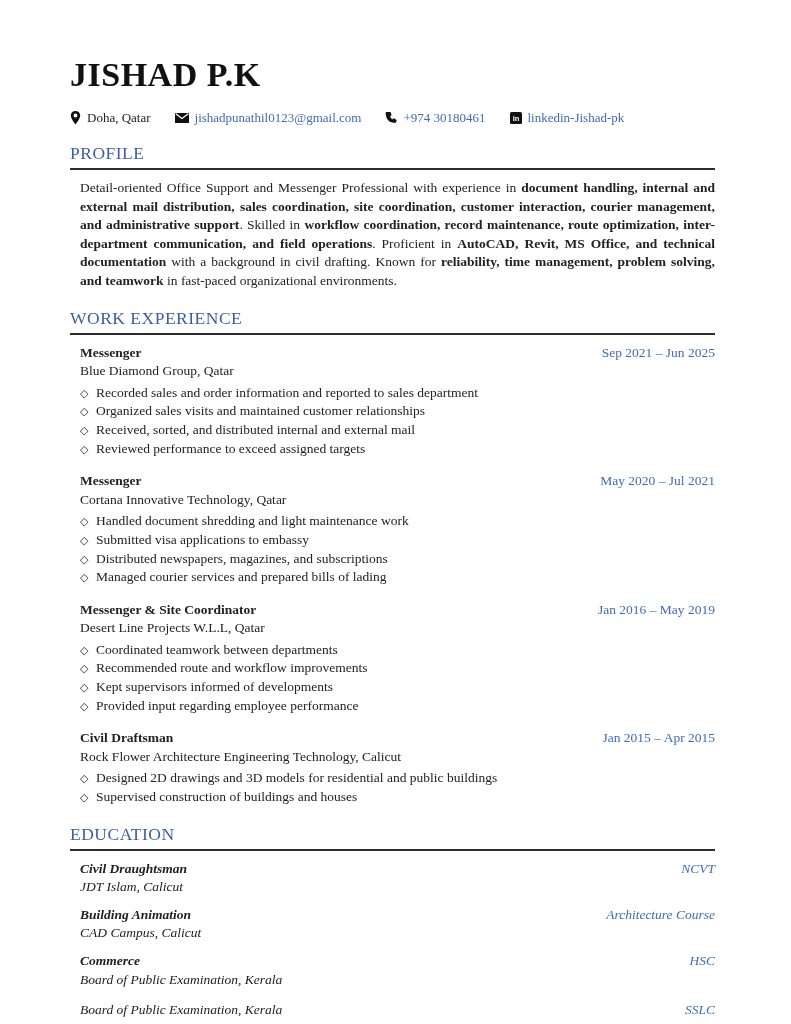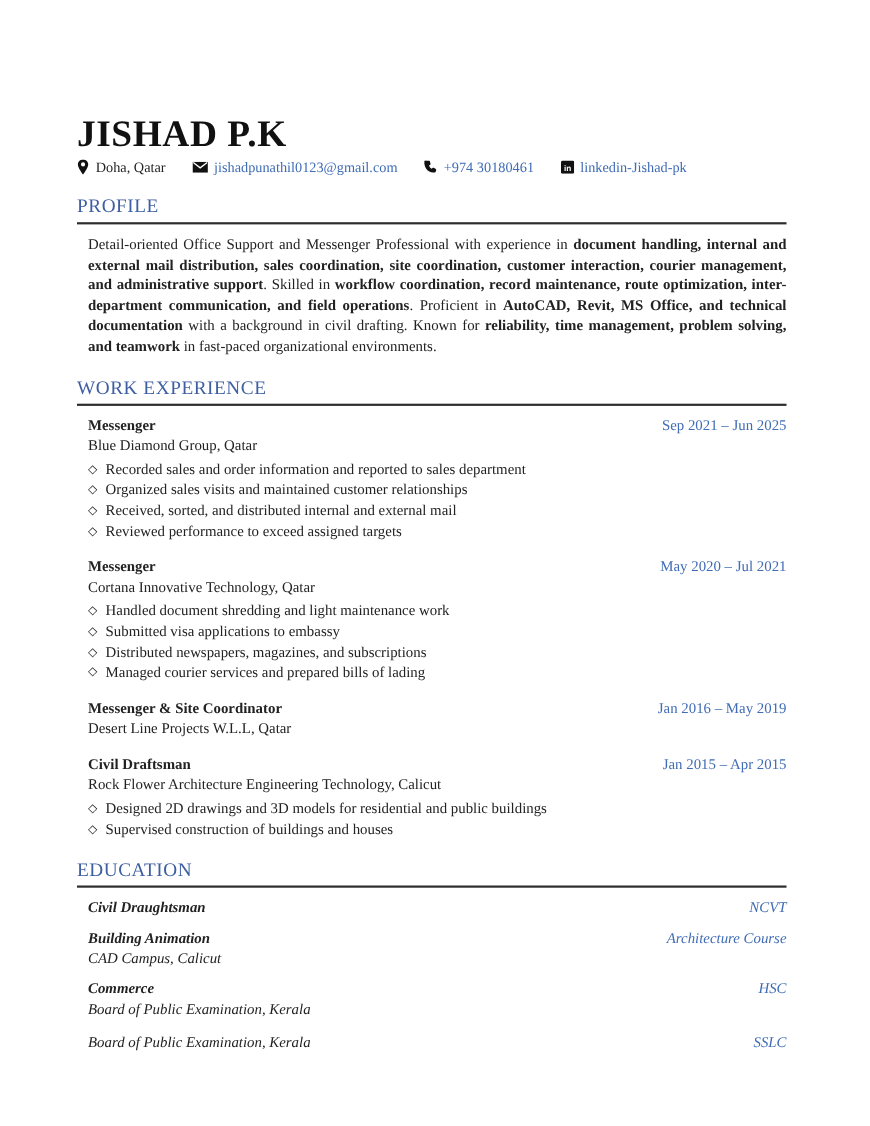--- a/index.html
+++ b/index.html
@@ -19,27 +19,26 @@
   }
   .page{
     padding:56px 76px 0 70px;
   }
   
   .name{
     font-size:34px;
     font-weight:bold;
     letter-spacing:0.5px;
     color:#111;
-    margin-top:48px;
   }
   .contact-row{
     display:flex;
     align-items:center;
     gap:24px;
-    margin-top:2px;
+    margin-top:16px;
     font-size:13px;
   }
   .contact-item{display:flex;align-items:center;gap:6px;white-space:nowrap;}
   .contact-item svg{display:block;}
   a.link,.link{color:var(--link-blue);text-decoration:none;cursor:pointer;}
   
   .section{margin-top:17px;}
   .section-title{
     color:var(--heading-blue);
     font-size:17.5px;
@@ -171,20 +170,26 @@
           <li>Managed courier services and prepared bills of lading</li>
         </ul>
       </div>
 
       <div class="job">
         <div class="row">
           <span class="job-title">Messenger &amp; Site Coordinator</span>
           <span class="job-dates">Jan 2016 – May 2019</span>
         </div>
         <div class="job-company">Desert Line Projects W.L.L, Qatar</div>
+        <ul class="bullets">
+          <li>Coordinated teamwork between departments</li>
+          <li>Recommended route and workflow improvements</li>
+          <li>Kept supervisors informed of developments</li>
+          <li>Provided input regarding employee performance</li>
+        </ul>
       </div>
 
       <div class="job">
         <div class="row">
           <span class="job-title">Civil Draftsman</span>
           <span class="job-dates">Jan 2015 – Apr 2015</span>
         </div>
         <div class="job-company">Rock Flower Architecture Engineering Technology, Calicut</div>
         <ul class="bullets">
           <li>Designed 2D drawings and 3D models for residential and public buildings</li>
@@ -197,20 +202,21 @@
 
   <div class="section">
     <div class="section-title">EDUCATION</div>
     <div class="section-body">
 
       <div class="edu-item">
         <div class="row">
           <span class="edu-title">Civil Draughtsman</span>
           <span class="edu-label">NCVT</span>
         </div>
+        <div class="edu-inst">JDT Islam, Calicut</div>
       </div>
 
       <div class="edu-item">
         <div class="row">
           <span class="edu-title">Building Animation</span>
           <span class="edu-label">Architecture Course</span>
         </div>
         <div class="edu-inst">CAD Campus, Calicut</div>
       </div>
 

